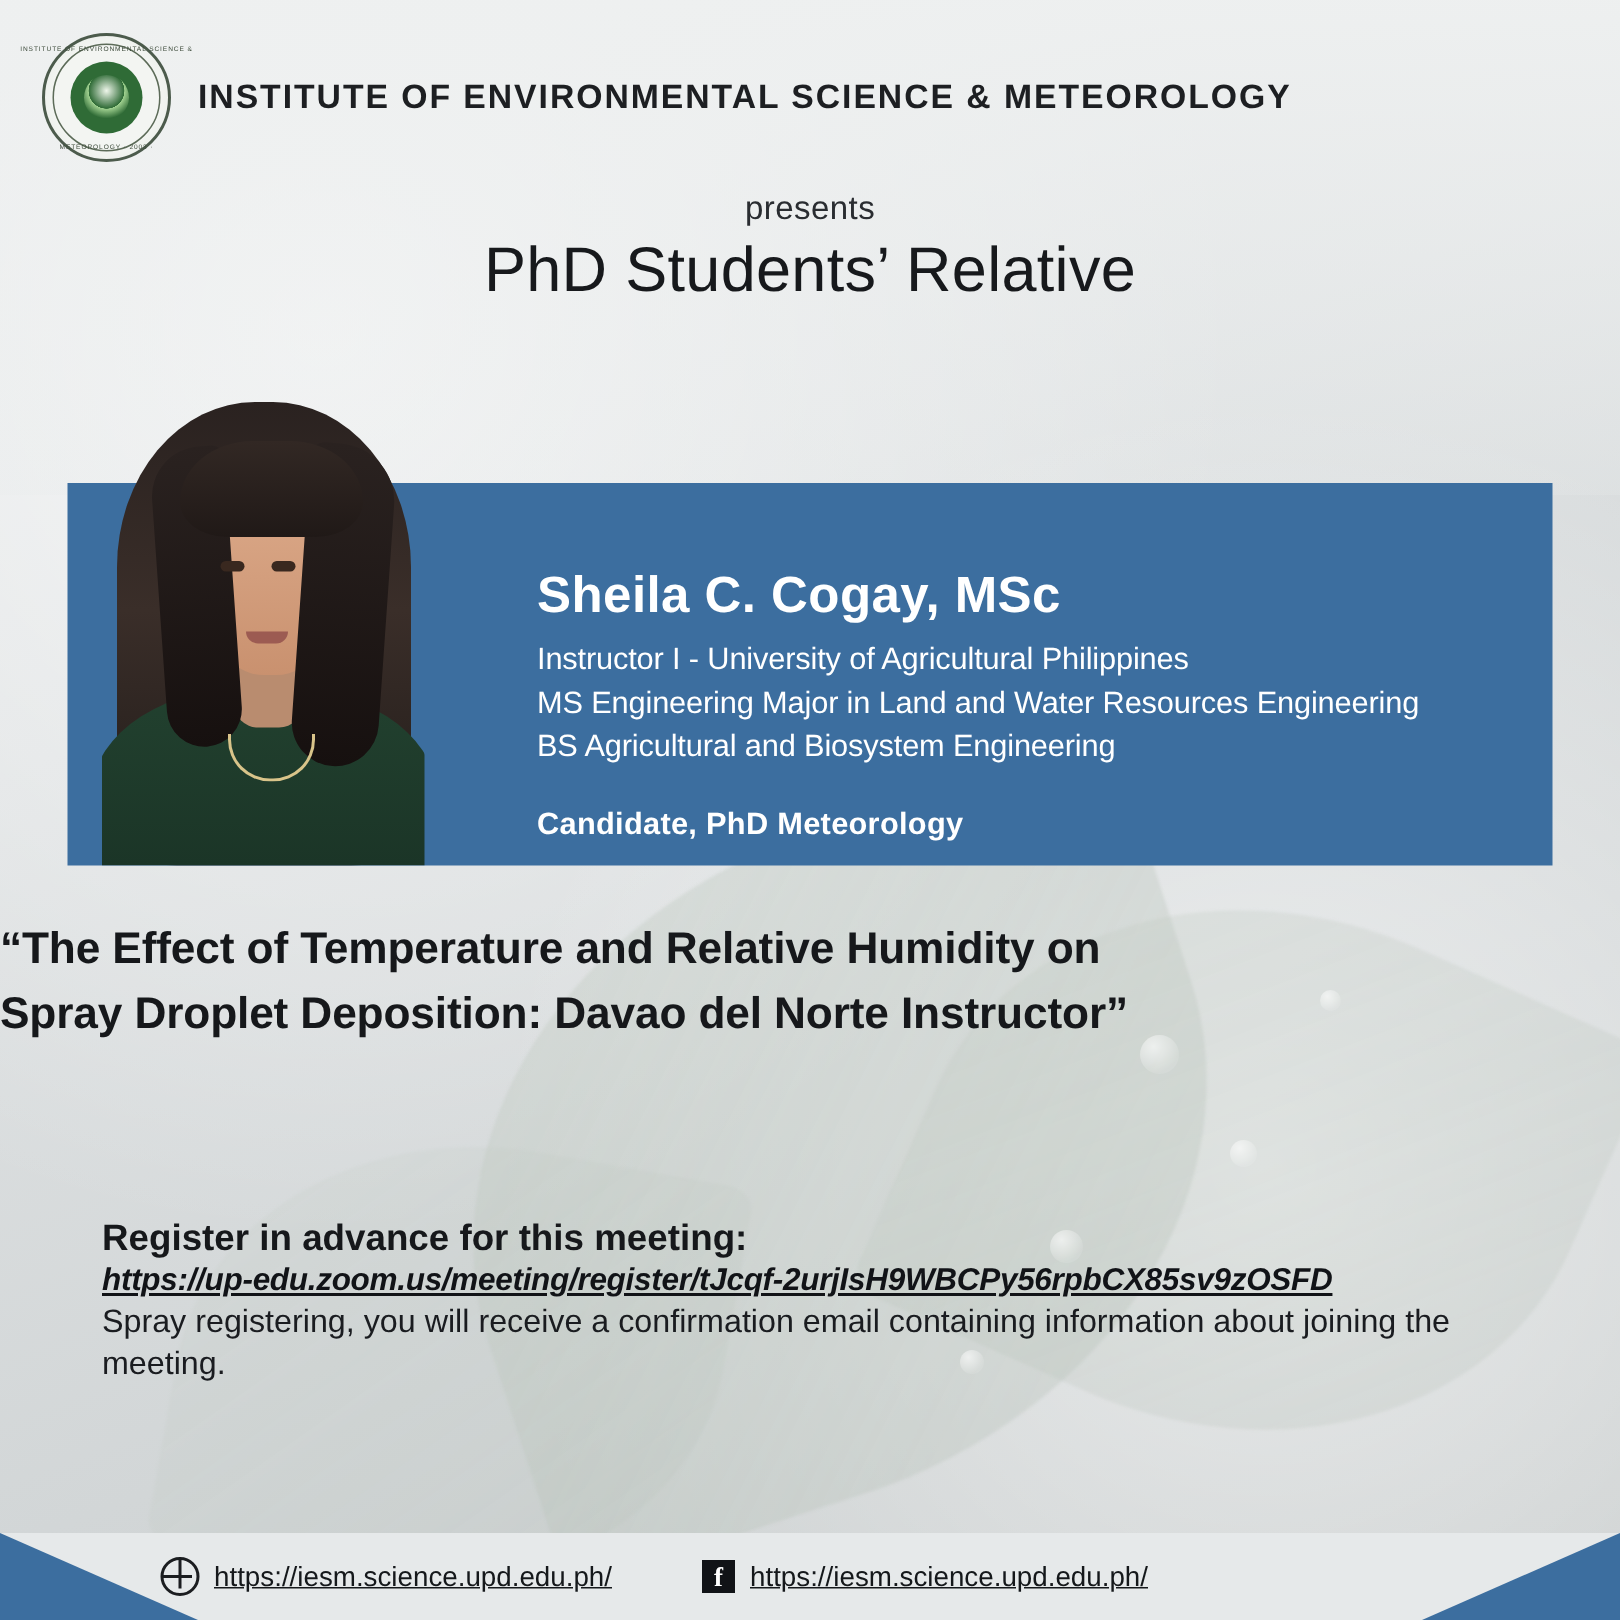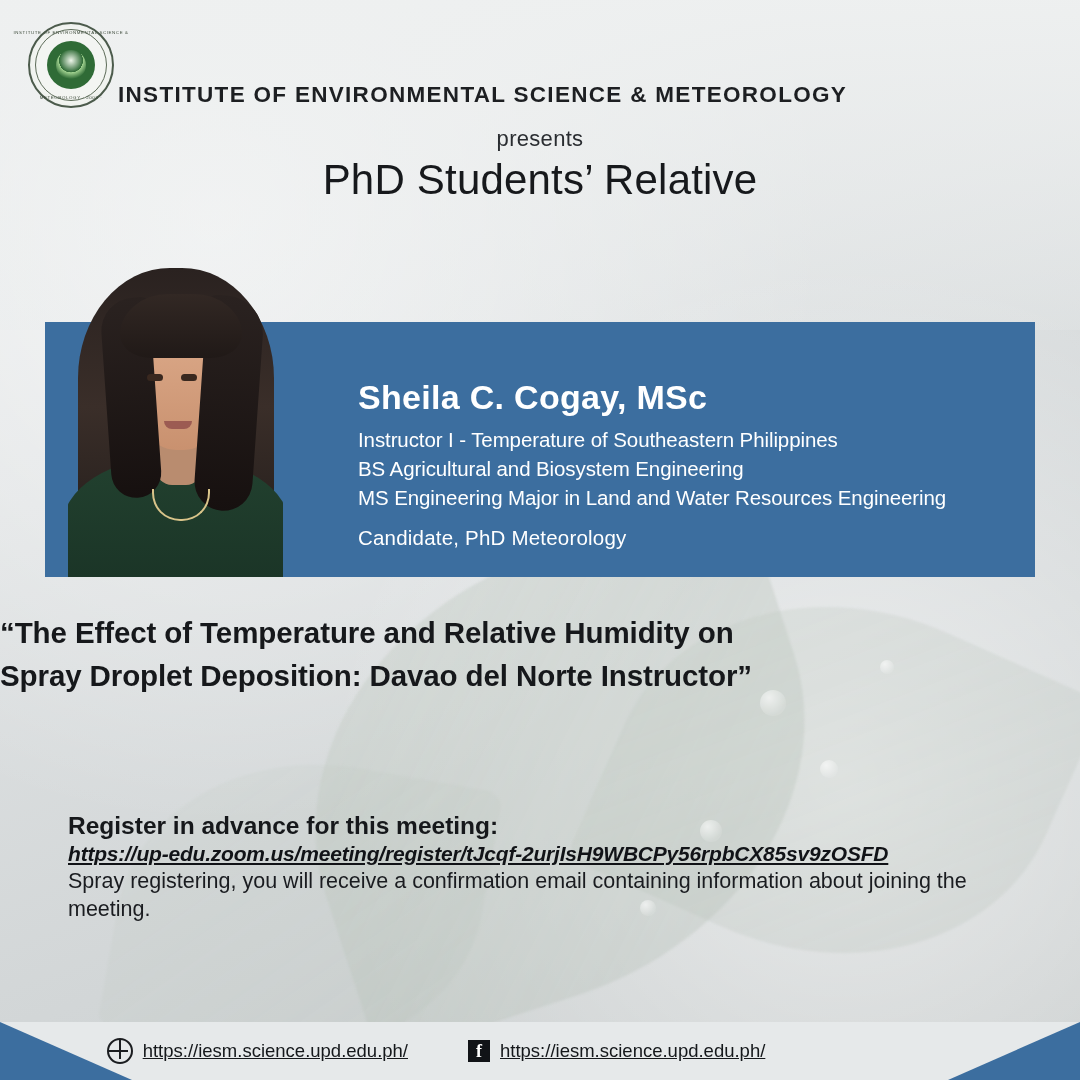--- a/index.html
+++ b/index.html
@@ -60,22 +60,22 @@
     border-radius: 50%;
     background: radial-gradient(circle at 35% 30%, rgba(255,255,255,0.9), rgba(255,255,255,0.15) 70%);
     opacity: 0.7;
   }
 
   
   .header {
     position: absolute;
     left: 28px; top: 22px;
     display: flex;
-    align-items: flex-end;
-    gap: 4px;
+    align-items: center;
+    gap: 18px;
     z-index: 5;
   }
   .seal {
     width: 82px; height: 82px;
     border-radius: 50%;
     border: 2px solid #4c5b4c;
     background: radial-gradient(circle at 50% 50%, #f3f5f2 60%, #e4e8e2 100%);
     position: relative;
     flex: none;
   }
@@ -245,23 +245,23 @@
     letter-spacing: 0.3px;
     margin-bottom: 8px;
   }
   .speaker-line {
     font-size: 20.5px;
     line-height: 1.42;
     font-weight: 400;
     letter-spacing: -0.1px;
   }
   .speaker-candidate {
-    margin-top: 14px;
+    margin-top: 26px;
     font-size: 20.5px;
-    font-weight: 400;
+    font-weight: 700;
     letter-spacing: 0.2px;
   }
 
   
   .research-title {
     position: absolute;
     left: 0; top: 612px;
     width: 956px;
     text-align: left;
     font-size: 29.5px;
@@ -425,23 +425,23 @@
     <div class="hair-front-r"></div>
     <div class="fringe"></div>
     <div class="eye left"></div>
     <div class="eye right"></div>
     <div class="mouth"></div>
     <div class="necklace"></div>
   </div>
 
   <div class="speaker-text">
     <div class="speaker-name">Sheila C. Cogay, MSc</div>
-    <div class="speaker-line">Instructor I - Temperature of Southeastern Philippines</div>
+    <div class="speaker-line">Instructor I - University of Agricultural Philippines</div>
+    <div class="speaker-line">MS Engineering Major in Land and Water Resources Engineering</div>
     <div class="speaker-line">BS Agricultural and Biosystem Engineering</div>
-    <div class="speaker-line">MS Engineering Major in Land and Water Resources Engineering</div>
     <div class="speaker-candidate">Candidate,  PhD Meteorology</div>
   </div>
 
   <div class="research-title">
     <div>“The Effect of Temperature and Relative Humidity on</div>
     <div>Spray Droplet Deposition: Davao del Norte Instructor”</div>
   </div>
 
 
   <div class="register">

